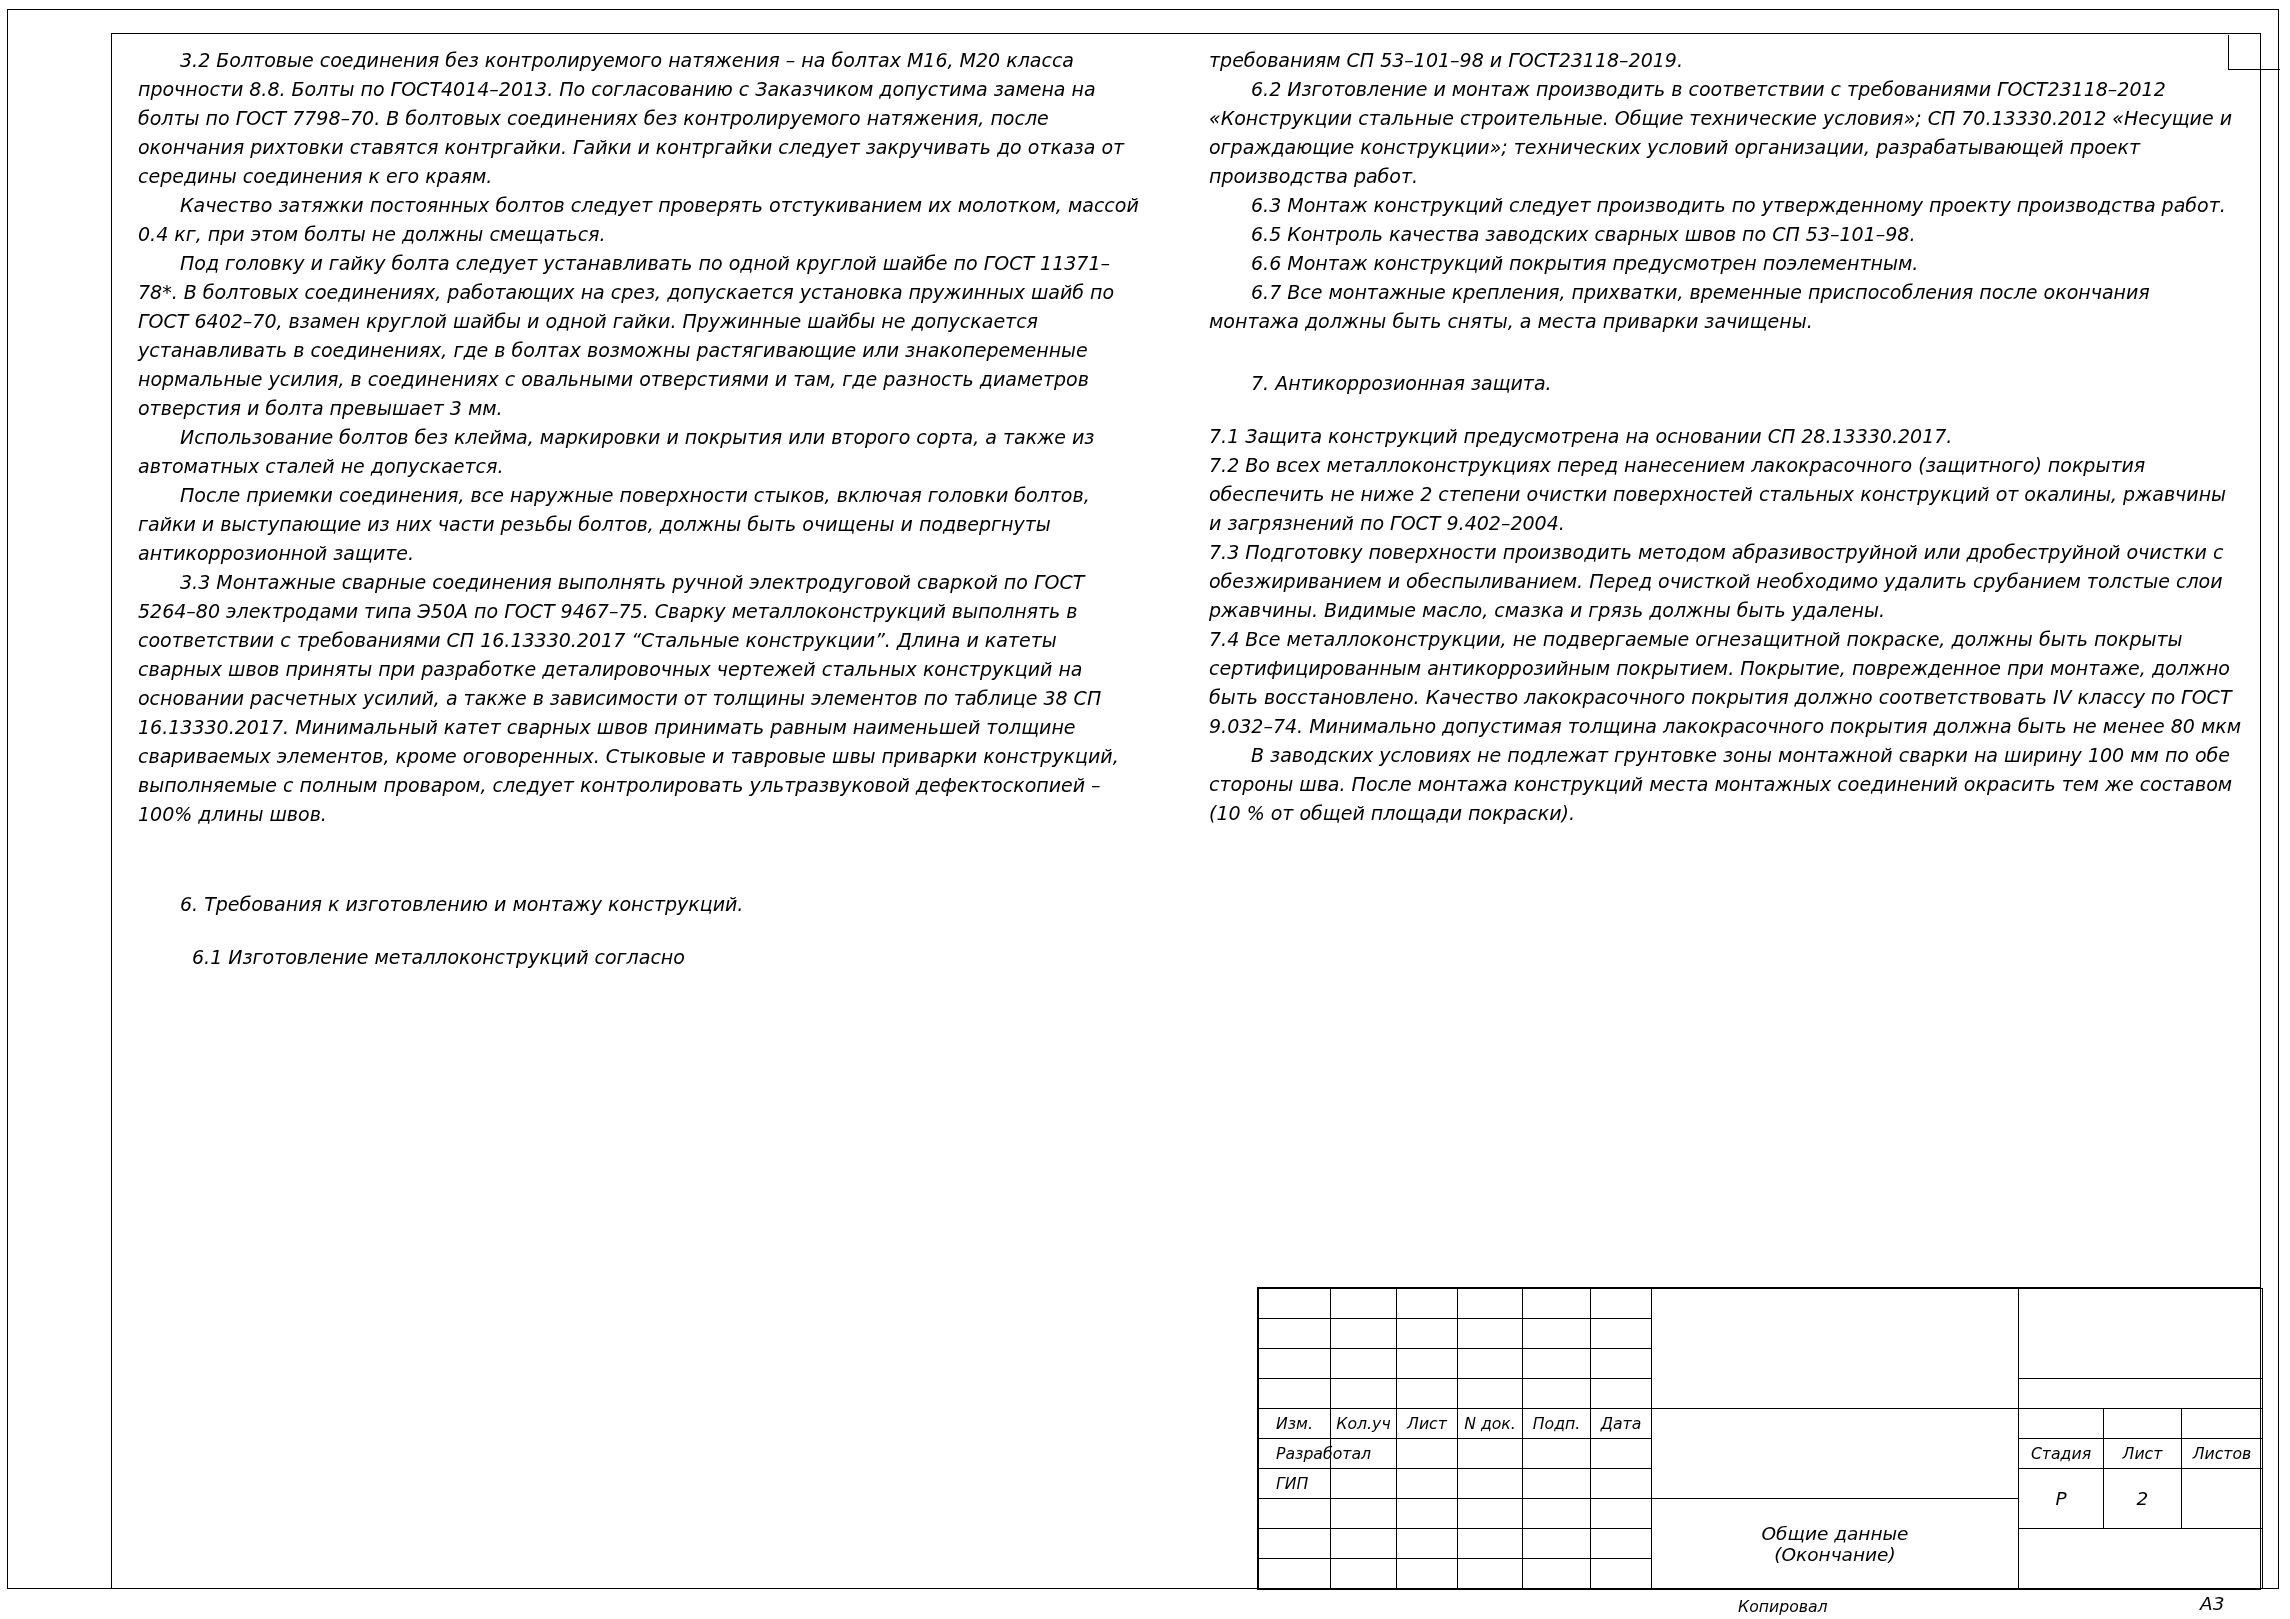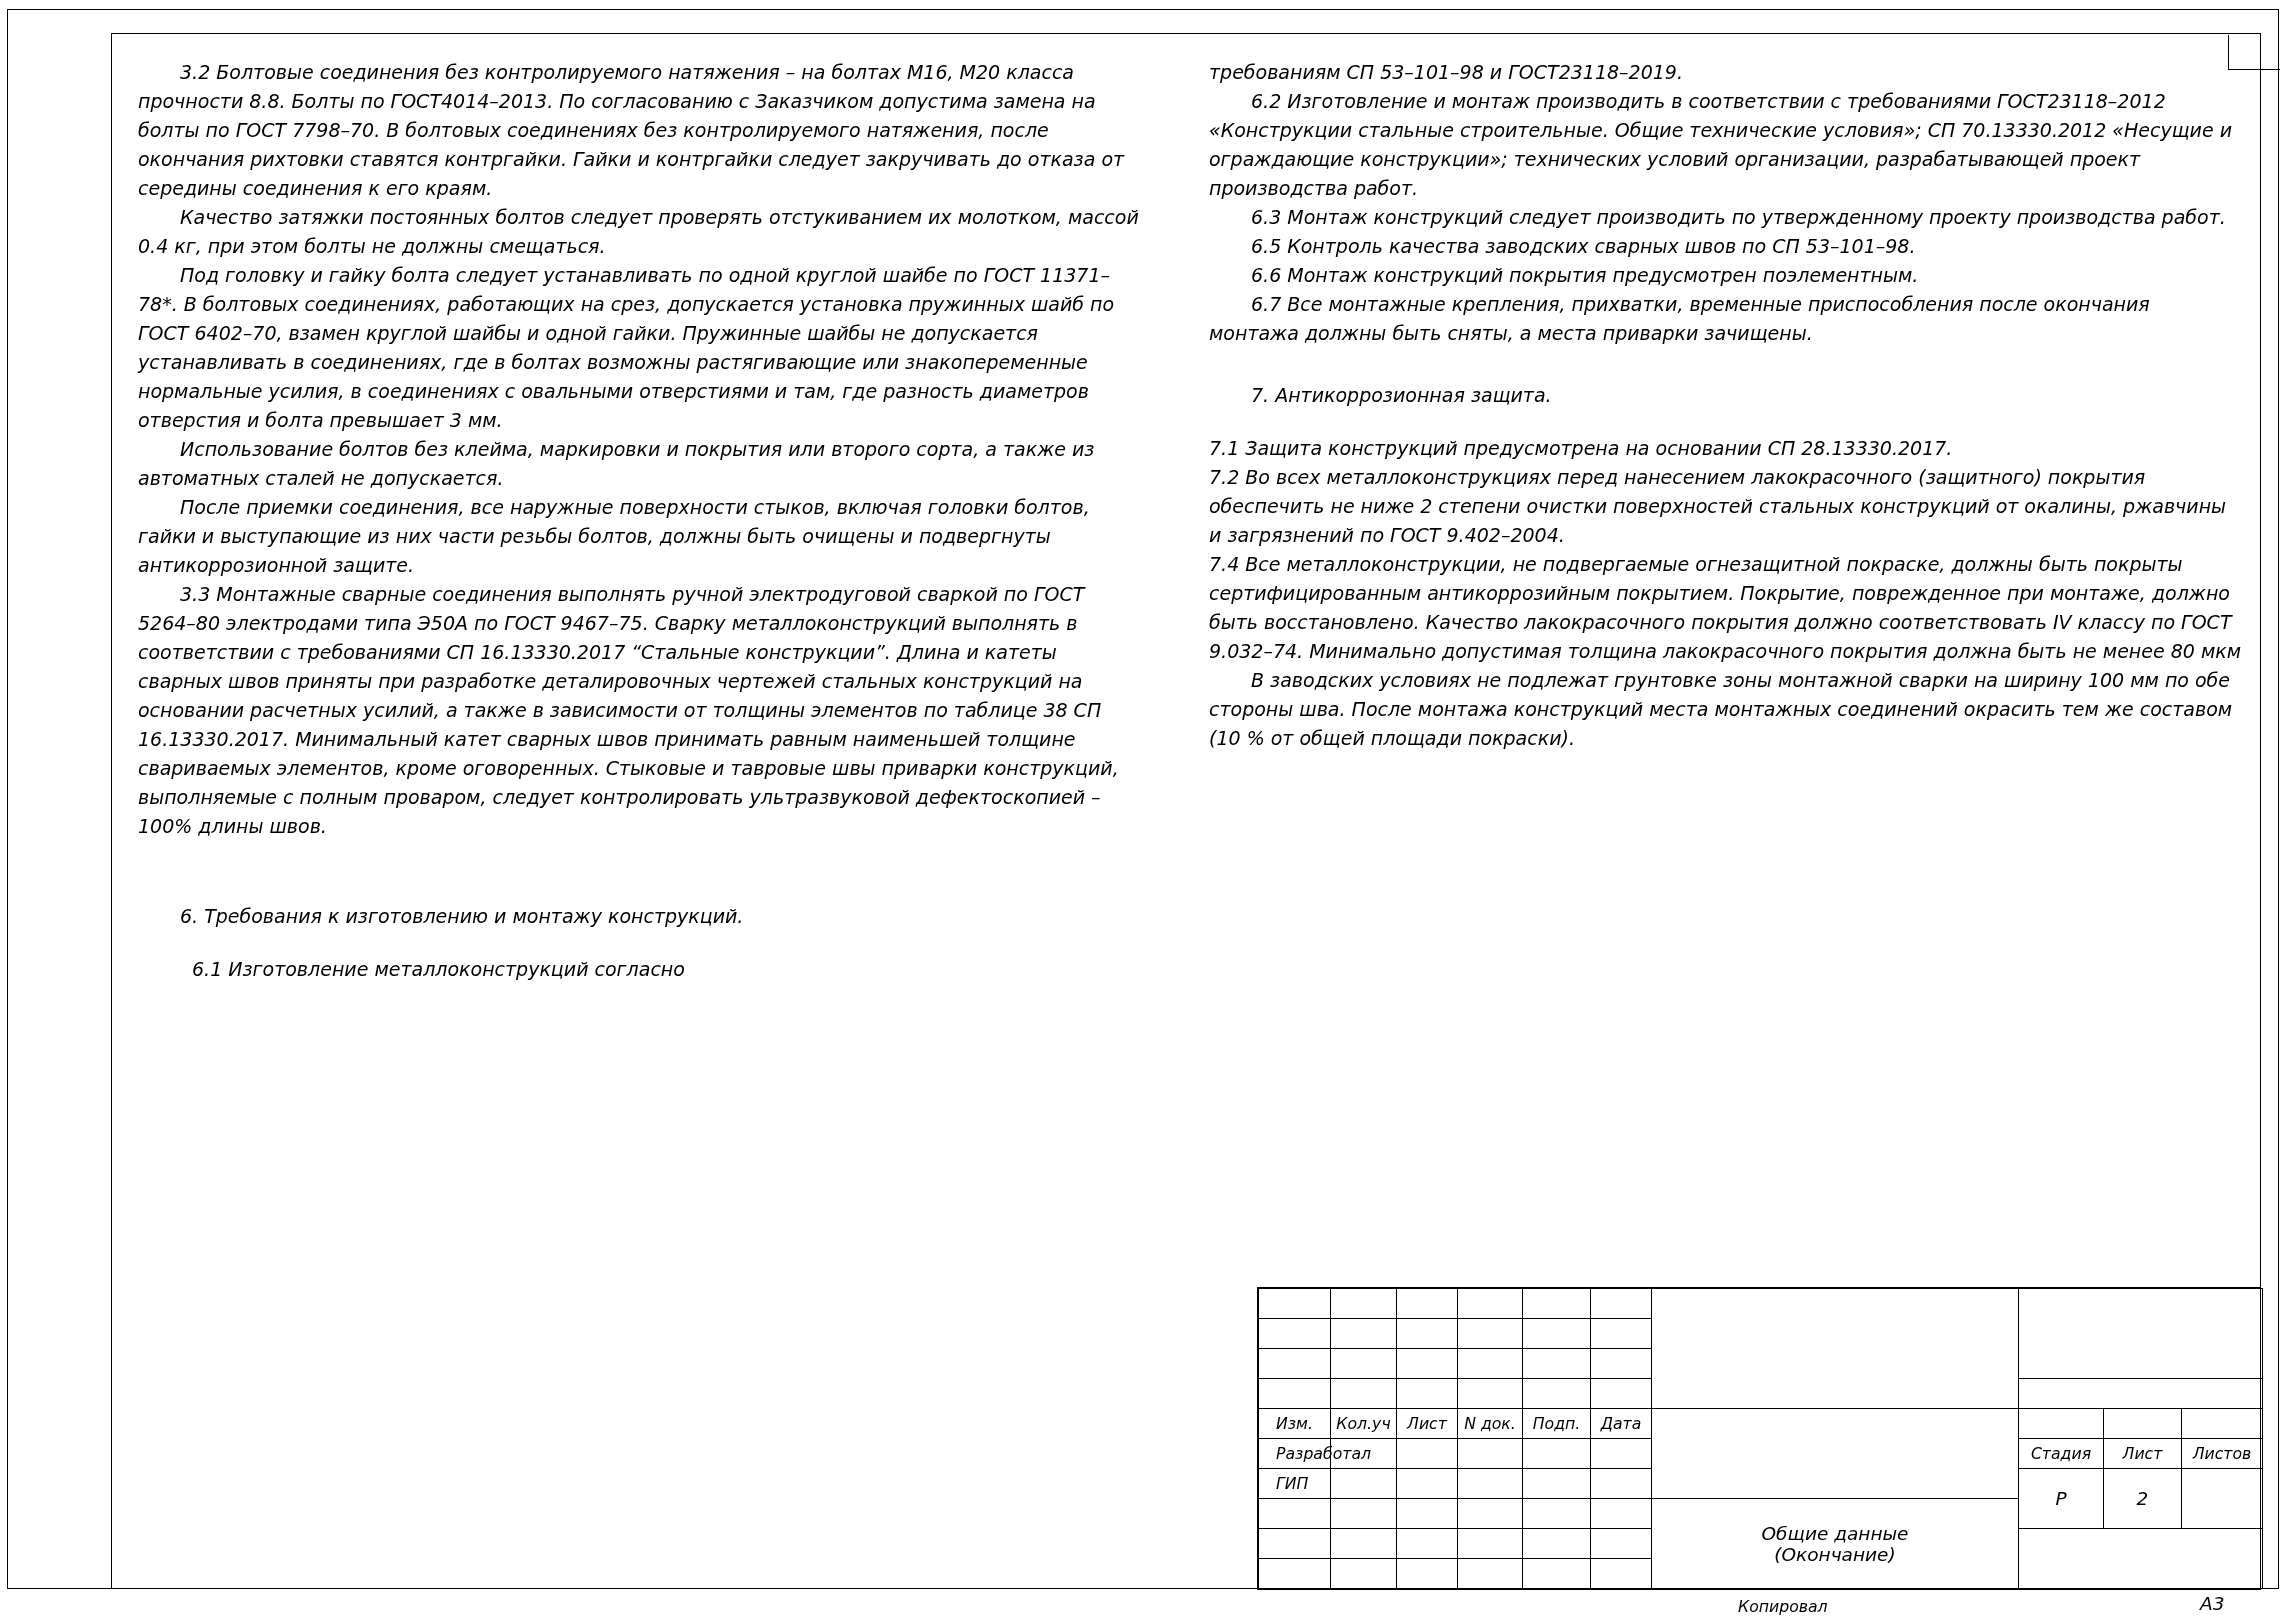--- a/index.html
+++ b/index.html
@@ -55,21 +55,21 @@
 
   .columns {
     position: absolute;
     left: 138px;
     top: 46px;
     width: 2104px;
     height: 1274px;
   }
   .col {
     position: absolute;
-    top: 12px;
+    top: 0;
     font-family: "DejaVu Sans", sans-serif;
     font-style: italic;
     font-size: 19px;
     line-height: 29px;
     color: #000;
   }
   .col-left { left: 0; width: 1006px; }
   .col-right { left: 1071px; width: 1034px; }
 
   .p { margin: 0 0 0 0; text-align: left; }
@@ -162,20 +162,21 @@
       <div class="p ind">6.3 Монтаж конструкций следует производить по утвержденному проекту производства работ.</div>
       <div class="p ind">6.5 Контроль качества заводских сварных швов по СП 53–101–98.</div>
       <div class="p ind">6.6 Монтаж конструкций покрытия предусмотрен поэлементным.</div>
       <div class="p ind">6.7 Все монтажные крепления, прихватки, временные приспособления после окончания монтажа должны быть сняты, а места приварки зачищены.</div>
       <div class="gap-m"></div>
       <div class="gap-s"></div>
       <div class="p heading">7.   Антикоррозионная защита.</div>
       <div class="gap-m"></div>
       <div class="p noind">7.1 Защита конструкций предусмотрена на основании СП 28.13330.2017.</div>
       <div class="p noind">7.2 Во всех металлоконструкциях перед нанесением лакокрасочного (защитного) покрытия обеспечить не ниже 2 степени очистки поверхностей стальных конструкций от окалины, ржавчины и загрязнений по ГОСТ 9.402–2004.</div>
+      <div class="p noind">7.3 Подготовку поверхности производить методом абразивоструйной или дробеструйной очистки с обезжириванием и обеспыливанием. Перед очисткой необходимо удалить срубанием толстые слои ржавчины. Видимые масло, смазка и грязь должны быть удалены.</div>
       <div class="p noind">7.4     Все металлоконструкции, не подвергаемые огнезащитной покраске, должны быть покрыты сертифицированным антикоррозийным покрытием. Покрытие, поврежденное при монтаже, должно быть восстановлено. Качество лакокрасочного покрытия должно соответствовать IV классу по ГОСТ 9.032–74. Минимально допустимая толщина лакокрасочного покрытия должна быть не менее 80 мкм</div>
       <div class="p ind">В заводских условиях не подлежат грунтовке зоны монтажной сварки на ширину 100 мм по обе стороны шва. После монтажа конструкций места монтажных соединений окрасить тем же составом (10 % от общей площади покраски).</div>
     </div>
 
   </div>
 
   <div class="stamp">
     <table>
       <colgroup>
         <col style="width:72px">

